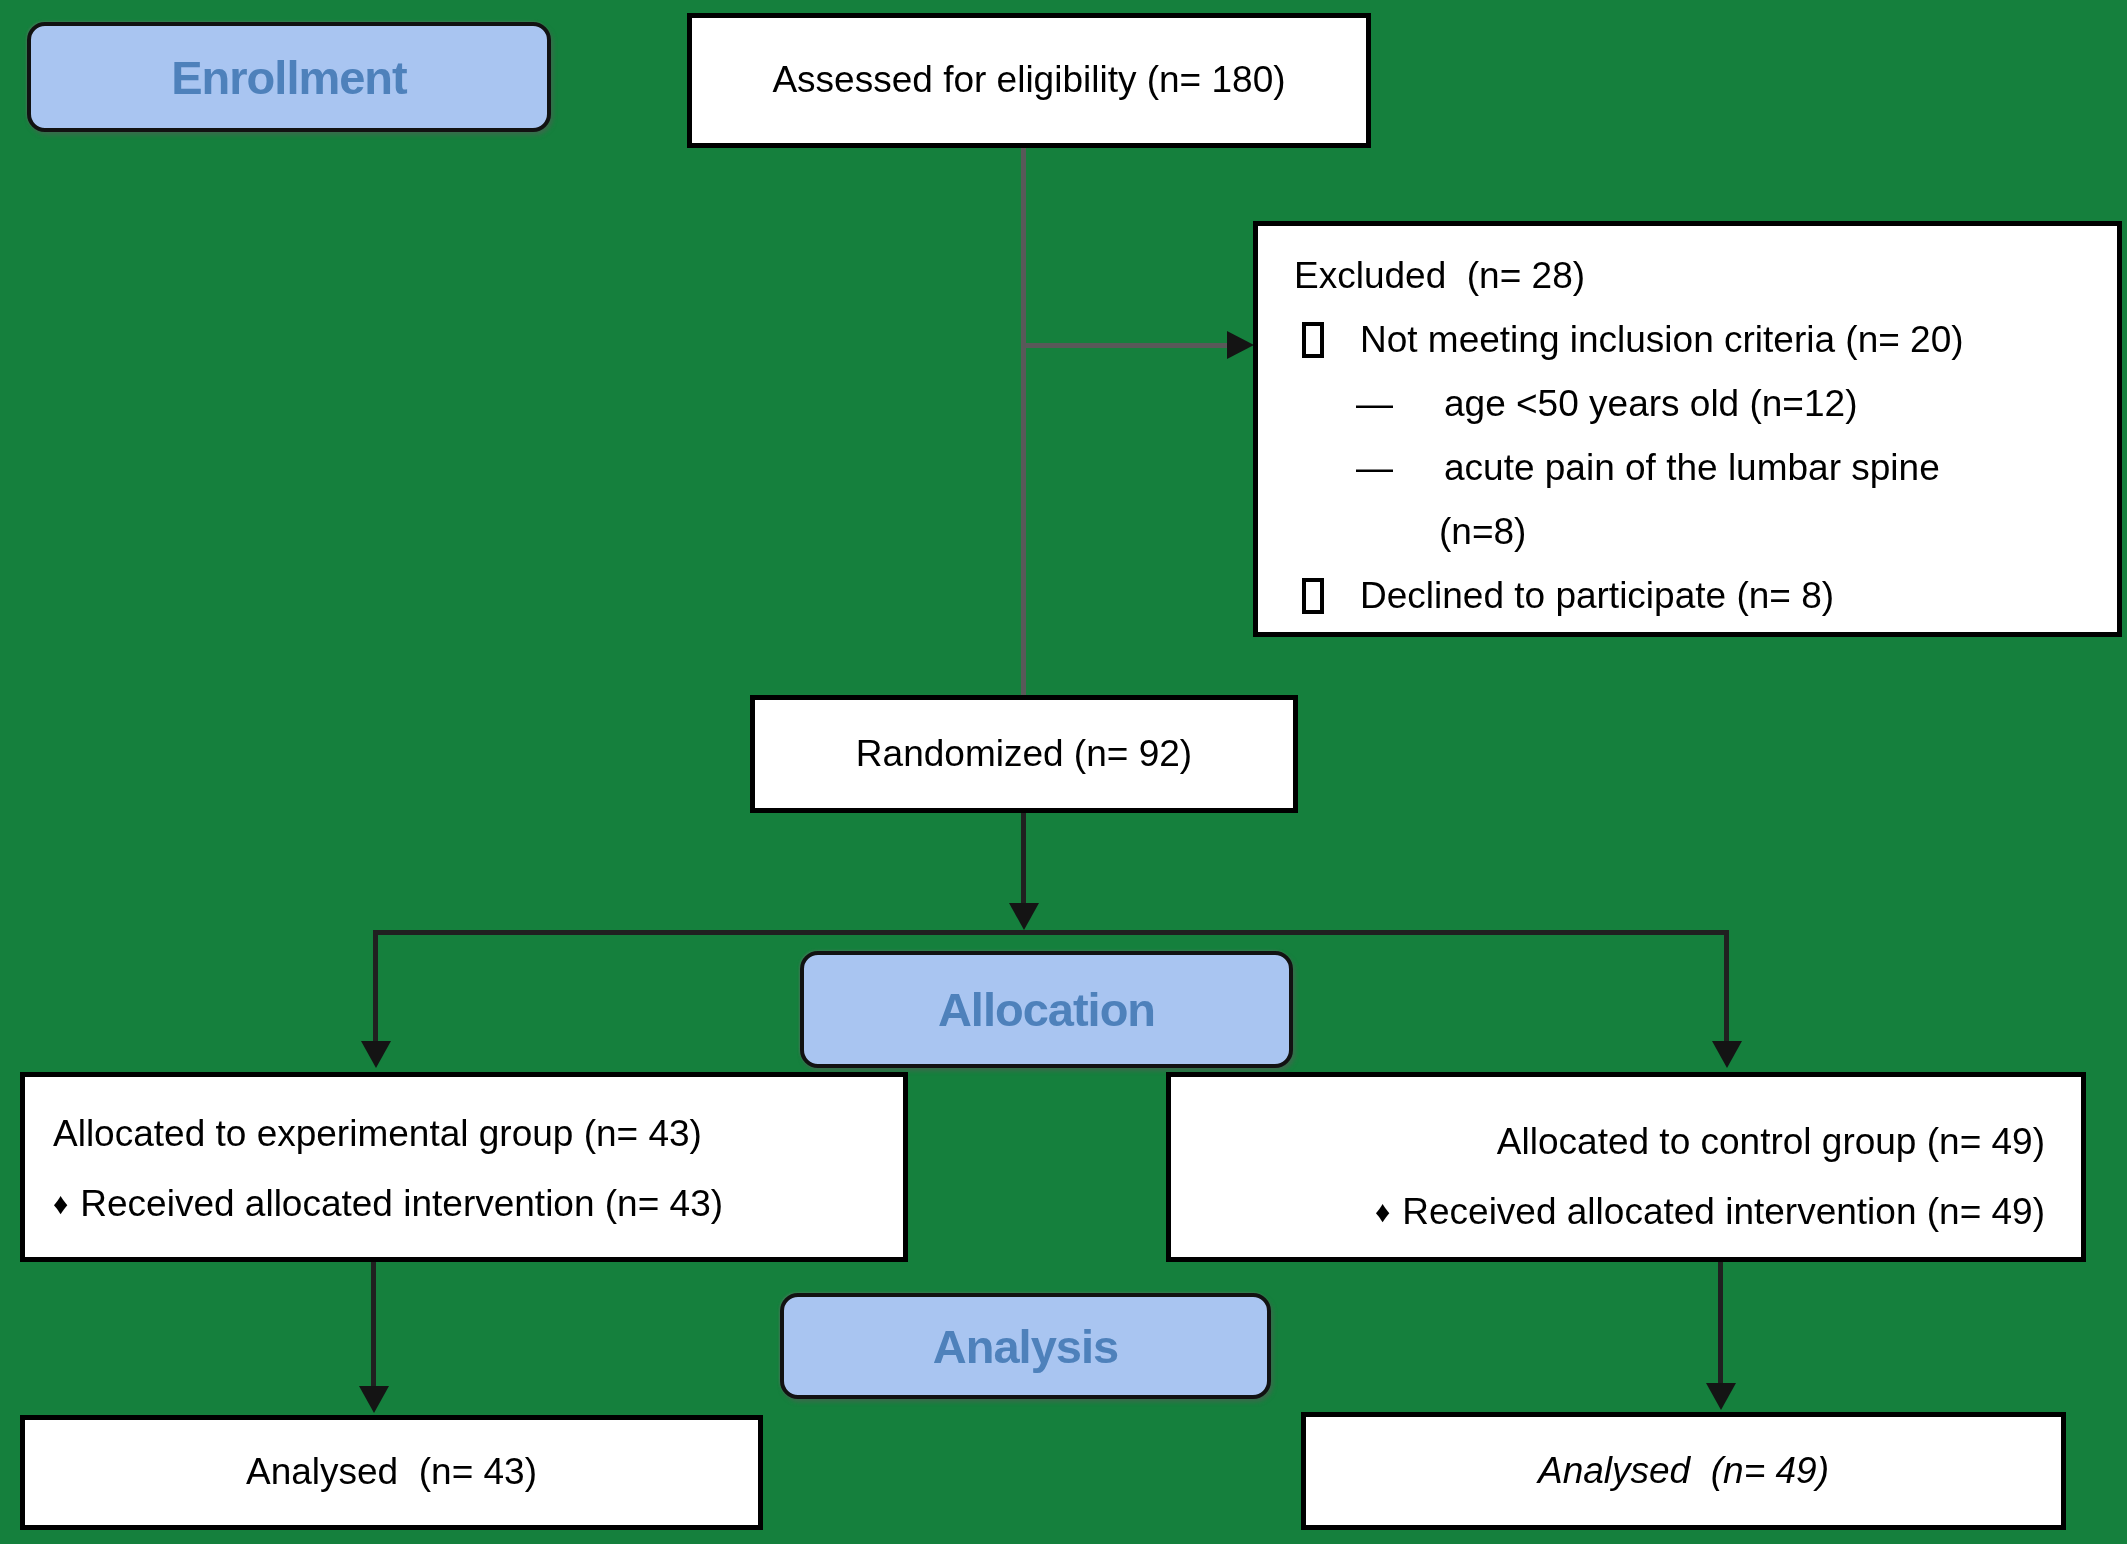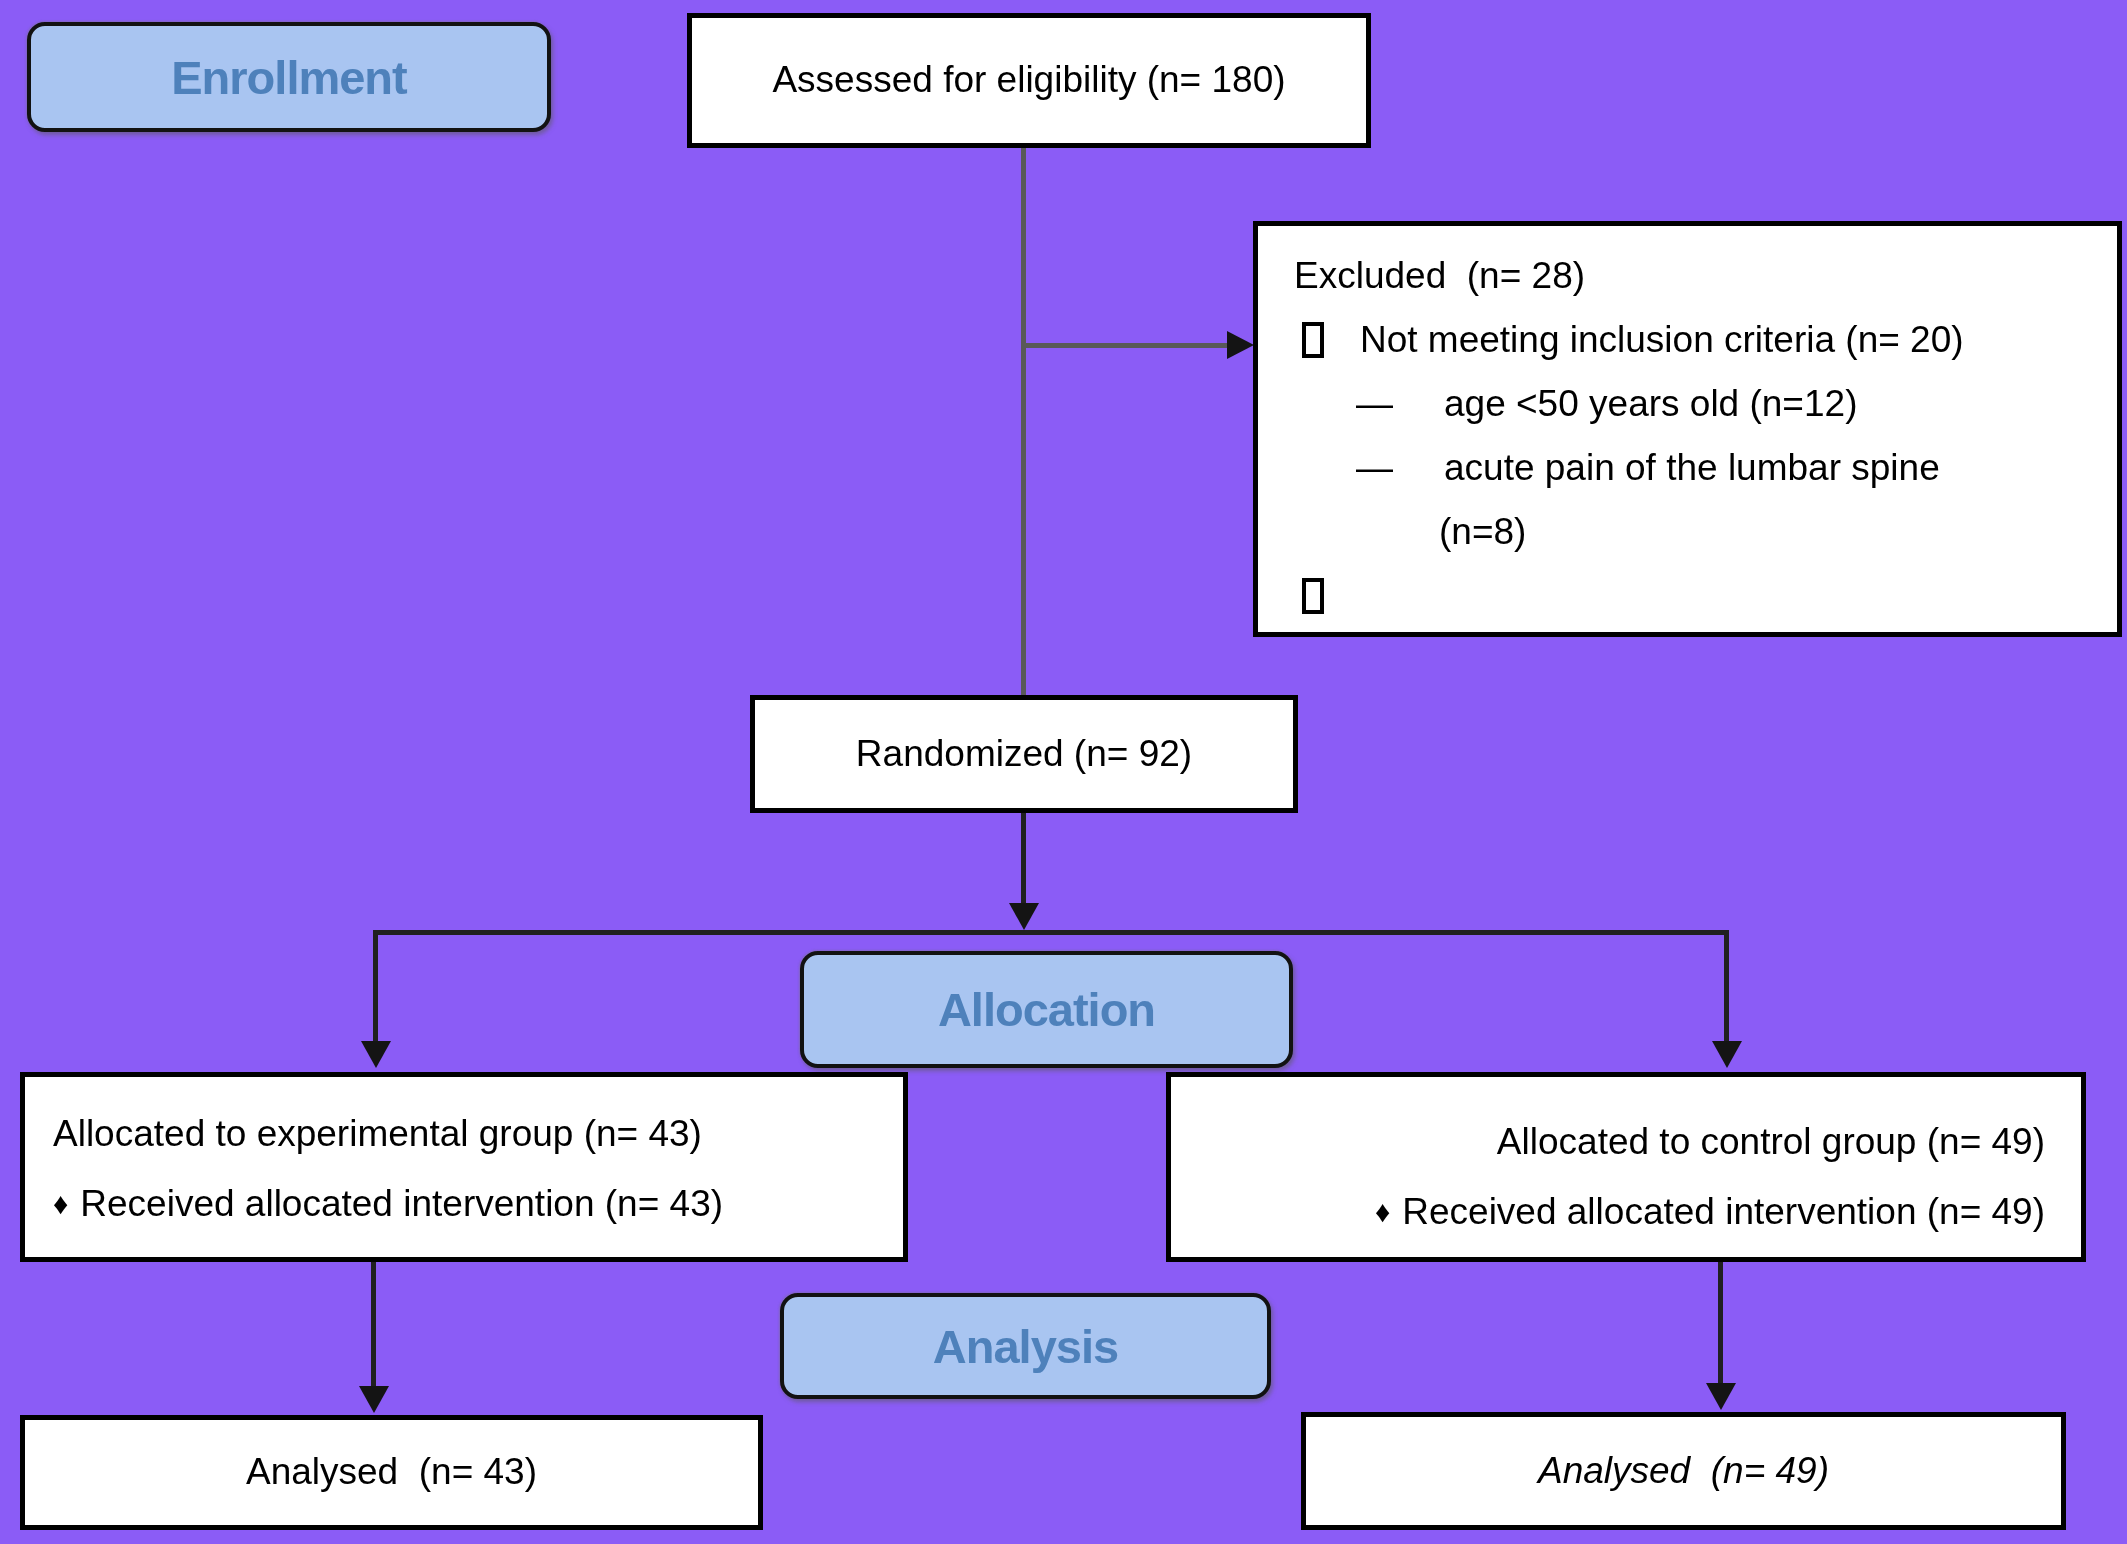--- a/index.html
+++ b/index.html
@@ -1,19 +1,19 @@
 <!DOCTYPE html>
 <html><head>
 <meta charset="utf-8">
 <style>
   * { margin:0; padding:0; box-sizing:border-box; }
   html,body { background:#ffffff; }
   body { font-family:"Liberation Sans", sans-serif; color:#000; }
   .canvas {
-    position:relative; width:2127px; height:1544px; background:#8b5cf6; overflow:hidden;
+    position:relative; width:2127px; height:1544px; background:#15803d; overflow:hidden;
   }
 
   
   .stage {
     position:absolute; background:#a9c5f1; border:4px solid #121212; border-radius:18px;
     display:flex; align-items:center; justify-content:center;
     color:#4e81bb; font-weight:bold; font-size:47px; letter-spacing:-1px;
     box-shadow:2px 3px 4px rgba(90,90,90,0.55), -1px -1px 2px rgba(120,120,120,0.35);
   }
   .stage-enrollment { left:27px;  top:22px;   width:524px; height:110px; }
@@ -115,20 +115,21 @@
       <span class="dash-bullet">—</span>
       <span>age &lt;50 years old (n=12)</span>
     </div>
     <div class="exc-row exc-sub">
       <span class="dash-bullet">—</span>
       <span>acute pain of the lumbar spine</span>
     </div>
     <div class="exc-row exc-cont">(n=8)</div>
     <div class="exc-row exc-item">
       <span class="sq-bullet"></span>
+      <span>Declined to participate (n= 8)</span>
     </div>
   </div>
 
   <div class="wbox centered box-randomized">
     <span>Randomized (n= 92)</span>
   </div>
 
   <div class="vline dark l-rand-out"></div>
   <div class="ah-down a-rand"></div>
   <div class="hline dark l-branch-h"></div>

